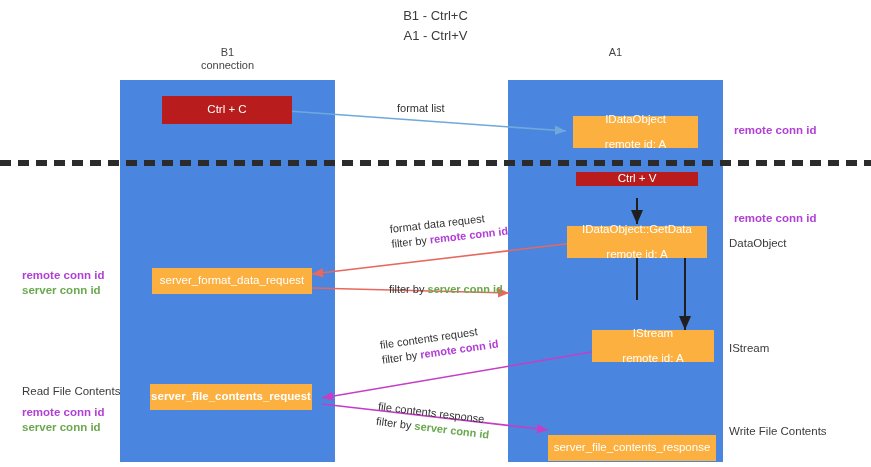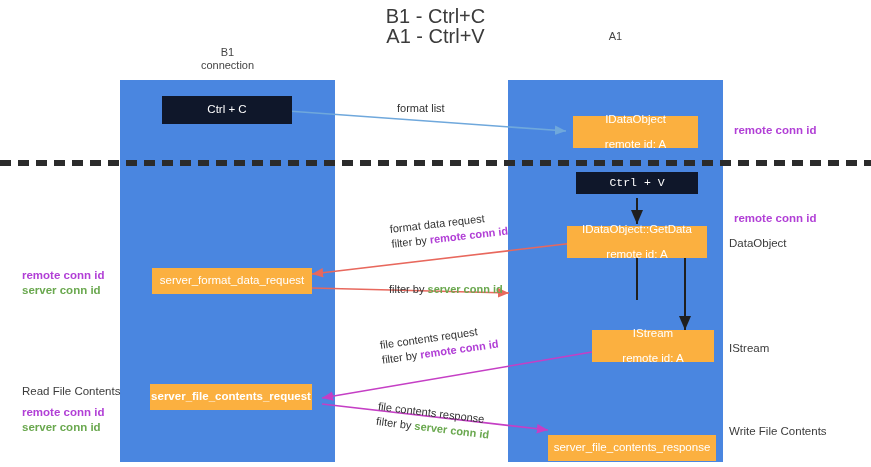--- a/index.html
+++ b/index.html
@@ -35,50 +35,50 @@
   .lane-b1 { left: 120px; top: 80px; width: 215px; height: 382px; }
   .lane-a1 { left: 508px; top: 80px; width: 215px; height: 382px; }
 
   
   .diagram-title {
     position: absolute;
     left: 0;
     top: 6px;
     width: 871px;
     text-align: center;
-    font-size: 20px;
+    font-size: 13px;
     color: #3b3b3b;
     line-height: 20px;
   }
   .lane-title {
     position: absolute;
     text-align: center;
     font-size: 11px;
     color: #444444;
     line-height: 13px;
     width: 215px;
   }
   .lane-title.b1 { left: 120px; top: 46px; }
-  .lane-title.a1 { left: 508px; top: 30px; }
+  .lane-title.a1 { left: 508px; top: 46px; }
 
   
   .node {
     position: absolute;
     box-sizing: border-box;
     display: flex;
     flex-direction: column;
     align-items: center;
     justify-content: center;
     color: #ffffff;
     font-size: 11.5px;
     line-height: 13.5px;
     text-align: center;
     padding: 2px 4px;
   }
-  .node.green { background: #0f172a; }
+  .node.green { background: #b91c1c; }
   .node.orange { background: #fbb košt; gap: 11px; }
   .node.orange { background: #fbb040; }
   .node .ln { display: block; white-space: nowrap; }
 
   
   .side-note {
     position: absolute;
     font-size: 11.5px;
     line-height: 15px;
     font-weight: bold;
@@ -166,21 +166,21 @@
 
   <div class="node green" style="left:162px; top:96px; width:130px; height:28px;">
     <span class="ln">Ctrl + C</span>
   </div>
 
   <div class="node orange" style="left:573px; top:116px; width:125px; height:32px;">
     <span class="ln">IDataObject</span>
     <span class="ln">remote id: A</span>
   </div>
 
-  <div class="node green" style="left:576px; top:172px; width:122px; height:22px;font-family:Liberation Mono, monospace;">
+  <div class="node green" style="left:576px; top:172px; width:122px; height:14px;">
     <span class="ln">Ctrl + V</span>
   </div>
 
   <div class="node orange" style="left:567px; top:226px; width:140px; height:32px;">
     <span class="ln">IDataObject::GetData</span>
     <span class="ln">remote id: A</span>
   </div>
 
   <div class="node orange" style="left:152px; top:268px; width:160px; height:26px;">
     <span class="ln">server_format_data_request</span>

